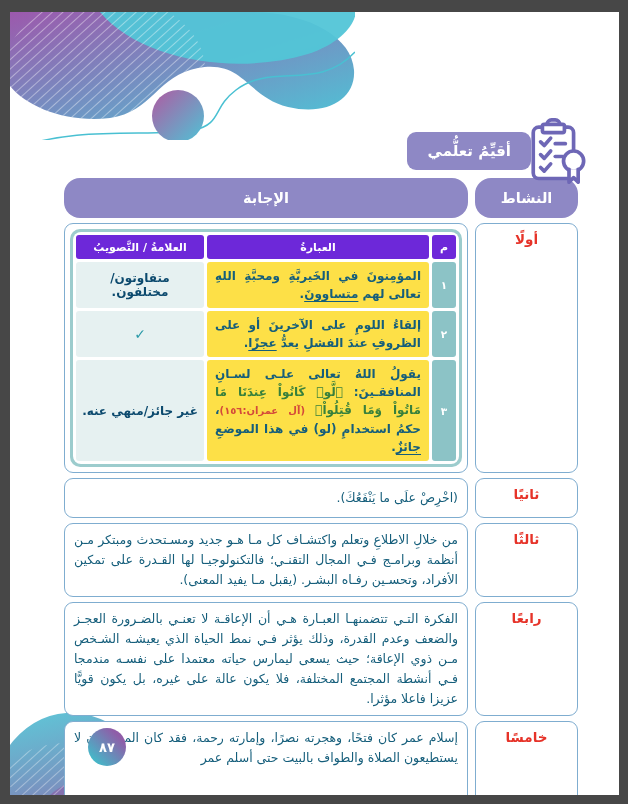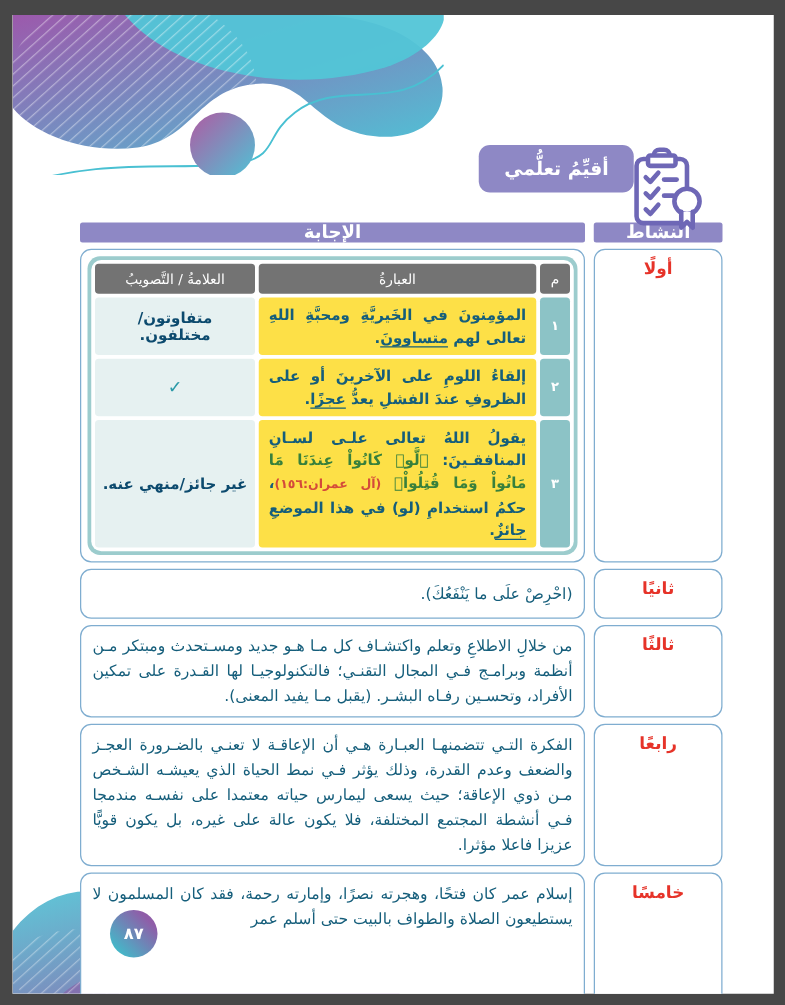--- a/index.html
+++ b/index.html
@@ -5,43 +5,43 @@
   html,body{margin:0;padding:0;background:#2f2f2f;}
   .frame{position:relative;width:628px;height:804px;background:#474747;overflow:hidden;
          font-family:"DejaVu Sans",sans-serif;}
   .page{position:absolute;top:12px;left:10px;right:9px;bottom:9px;background:#ffffff;overflow:hidden;}
 
   
   .deco-top{position:absolute;top:0;left:0;z-index:0;}
   .deco-bottom{position:absolute;bottom:0;left:0;z-index:0;}
 
   
-  .assess{position:absolute;top:104px;right:52px;display:flex;direction:ltr;z-index:2;}
+  .assess{position:absolute;top:104px;right:28px;display:flex;align-items:center;direction:ltr;z-index:2;}
   .assess-pill{height:38px;line-height:38px;padding:0 20px;background:#8e88c5;border-radius:9px;
                color:#ffffff;font-weight:bold;font-size:15px;}
   .assess-icon{margin-left:-6px;width:66px;height:70px;}
 
   
   .qa{position:absolute;top:166px;right:41px;left:54px;direction:rtl;display:flex;flex-direction:column;z-index:1;}
   .qa-row{display:flex;gap:7px;margin-bottom:5px;align-items:stretch;}
   .col-act{flex:0 0 103px;}
   .col-ans{flex:1 1 auto;min-width:0;}
-  .hdr-cell{background:#8e88c5;border-radius:2px;height:16px;display:flex;align-items:center;justify-content:center;
+  .hdr-cell{background:#8e88c5;border-radius:16px;height:40px;display:flex;align-items:center;justify-content:center;
             color:#fff;font-weight:bold;font-size:14.5px;}
   .box{border:1.6px solid #7fadd0;border-radius:9px;background:#fff;box-sizing:border-box;}
   .act-box{display:flex;justify-content:center;padding-top:7px;}
   .act-label{color:#e63329;font-weight:bold;font-size:13.5px;}
   .ans-box{padding:6px 9px;color:#155e7b;font-weight:normal;font-size:12.5px;line-height:20px;text-align:justify;}
   .ans-center{display:flex;align-items:center;text-align:right;}
 
   
   .inner-wrap{background:#9ccccd;border-radius:10px;padding:3px;}
   .inner-table{width:100%;border-collapse:separate;border-spacing:3px;background:#ffffff;border-radius:8px;
                table-layout:fixed;}
-  .inner-table th{background:#737373;color:#ffffff;font-weight:normal;font-size:11px;height:22px;border-radius:3px;margin-top:46px;}
+  .inner-table th{background:#6d28d9;color:#ffffff;font-weight:bold;font-size:11px;height:22px;border-radius:3px;margin-top:46px;}
   .inner-table td{vertical-align:middle;border-radius:3px;}
   .td-num{background:#8cc3c6;color:#ffffff;font-weight:bold;font-size:10.5px;text-align:center;width:22px;}
   .td-phrase{background:#fde047;color:#155e7b;font-weight:bold;font-size:12px;line-height:18px;
              padding:5px 8px;text-align:justify;}
   .td-mark{background:#e6f1f1;color:#0c4a6e;font-weight:bold;font-size:12px;text-align:center;width:124px;padding:4px;}
   .col-w-num{width:24px;} .col-w-mark{width:128px;}
 
   
   .seg-u{text-decoration:underline;text-underline-offset:3px;}
   .seg-quran{color:#38803c;}

